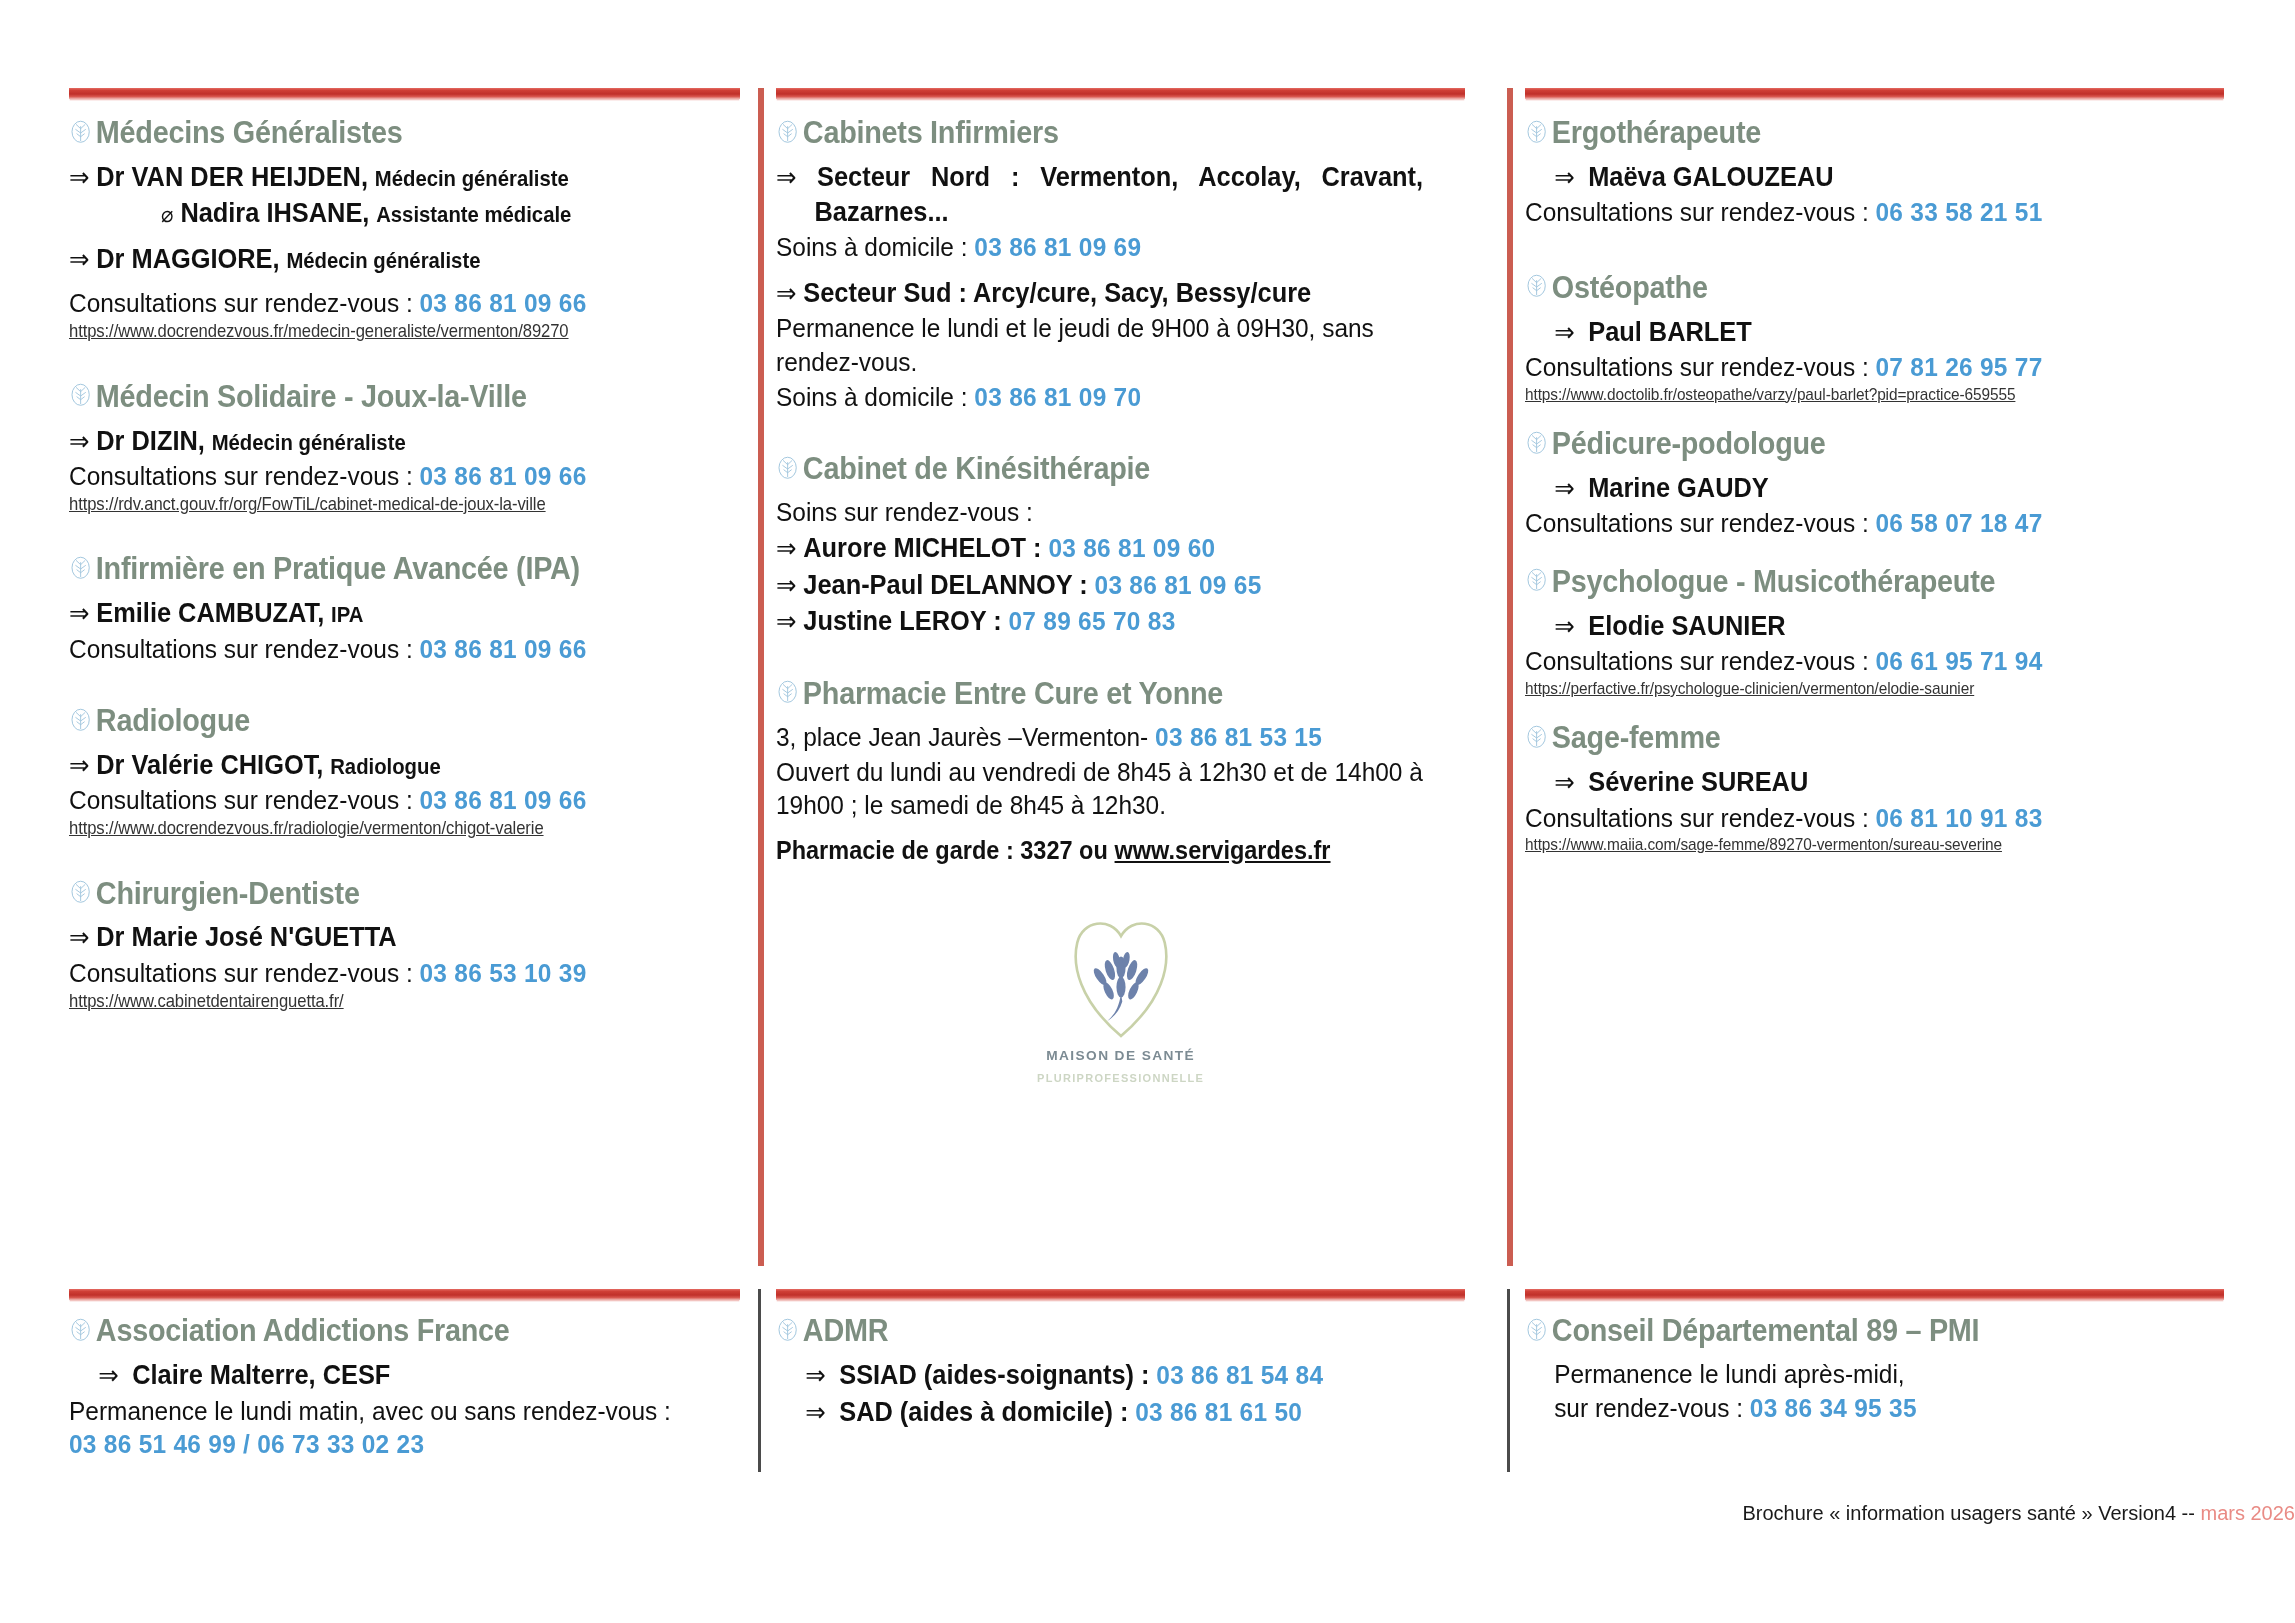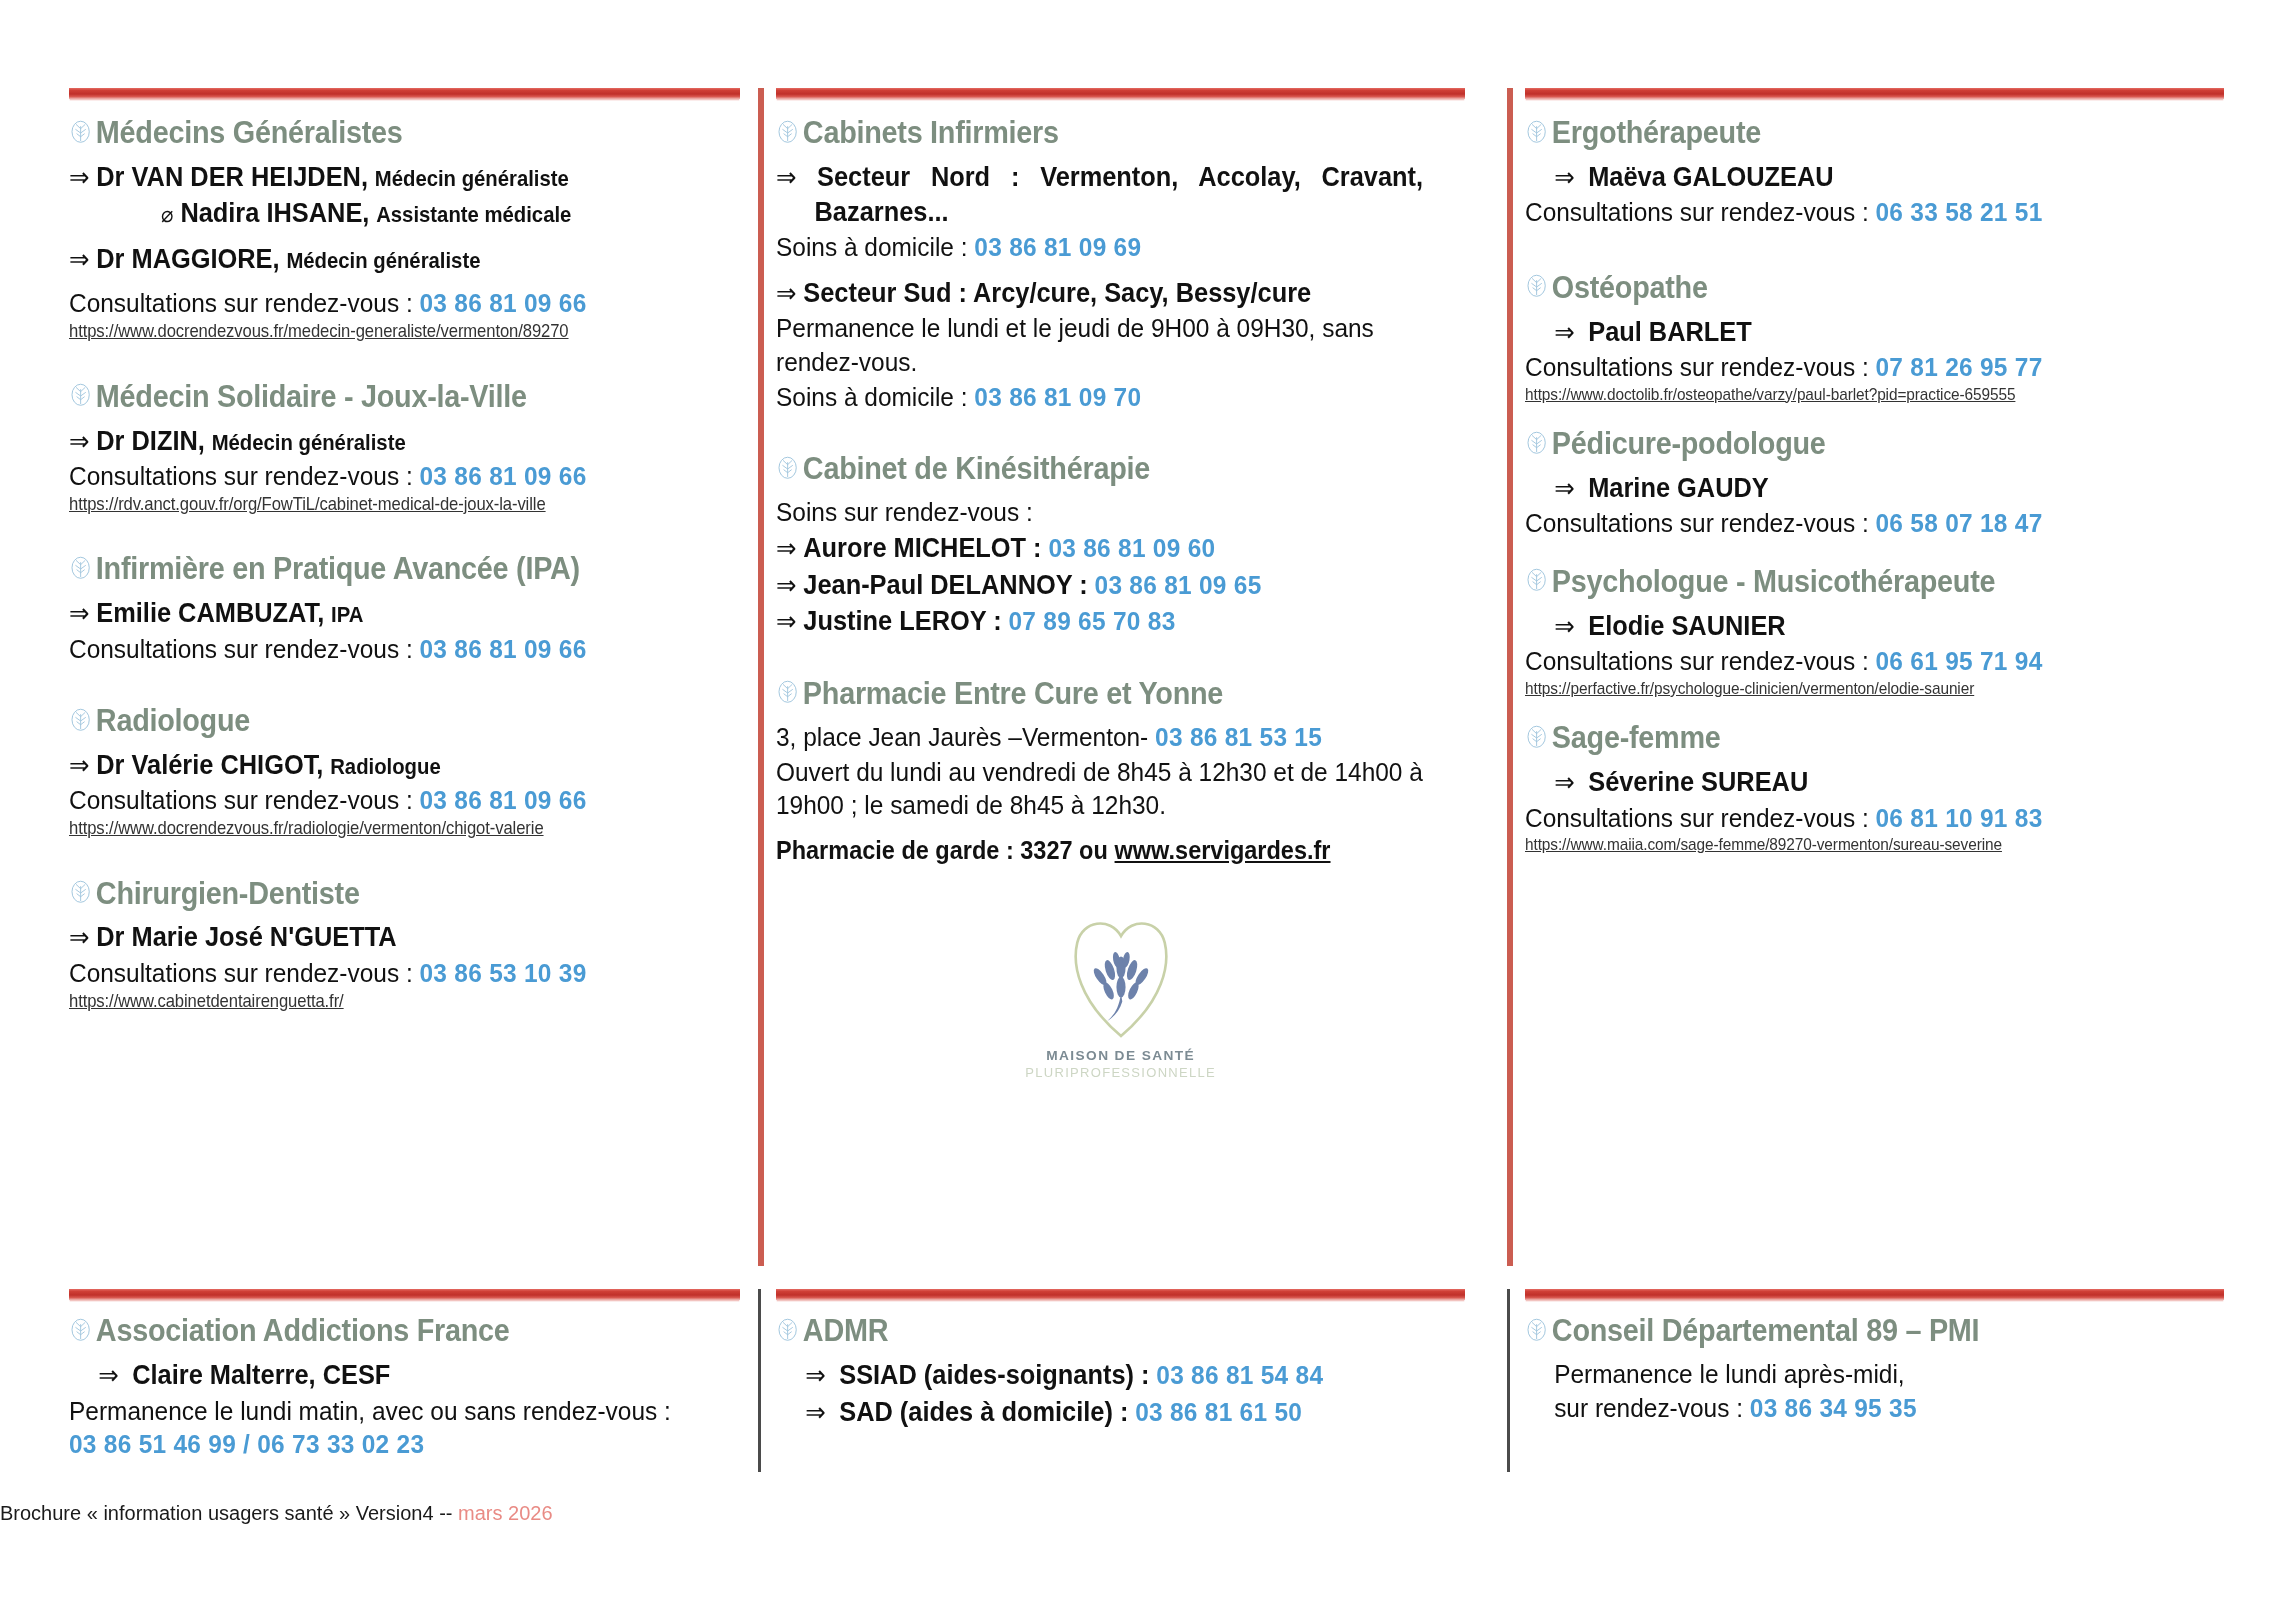--- a/index.html
+++ b/index.html
@@ -159,34 +159,34 @@
     align-items: center;
   }
   .logo-caption {
     font-size: 13.7px;
     letter-spacing: 1.4px;
     color: #7c8b93;
     margin-top: 2.6px;
     font-weight: bold;
   }
   .logo-caption2 {
-    font-size: 13px;
+    font-size: 11px;
     letter-spacing: 1.3px;
     color: #cdd6c4;
-    margin-top: 2px;
-    font-weight: normal;
+    margin-top: 9px;
+    font-weight: bold;
   }
 
   
   .footer {
     position: absolute;
     left: 0;
     top: 1486px;
     width: 2295px;
-    text-align: left;
+    text-align: right;
     font-size: 20px;
     color: #1a1a1a;
     font-stretch: condensed;
   }
   .footer .ver { color: #1a1a1a; }
   .footer .date { color: #e98b85; }
 </style>
 </head>
 <body>
 

